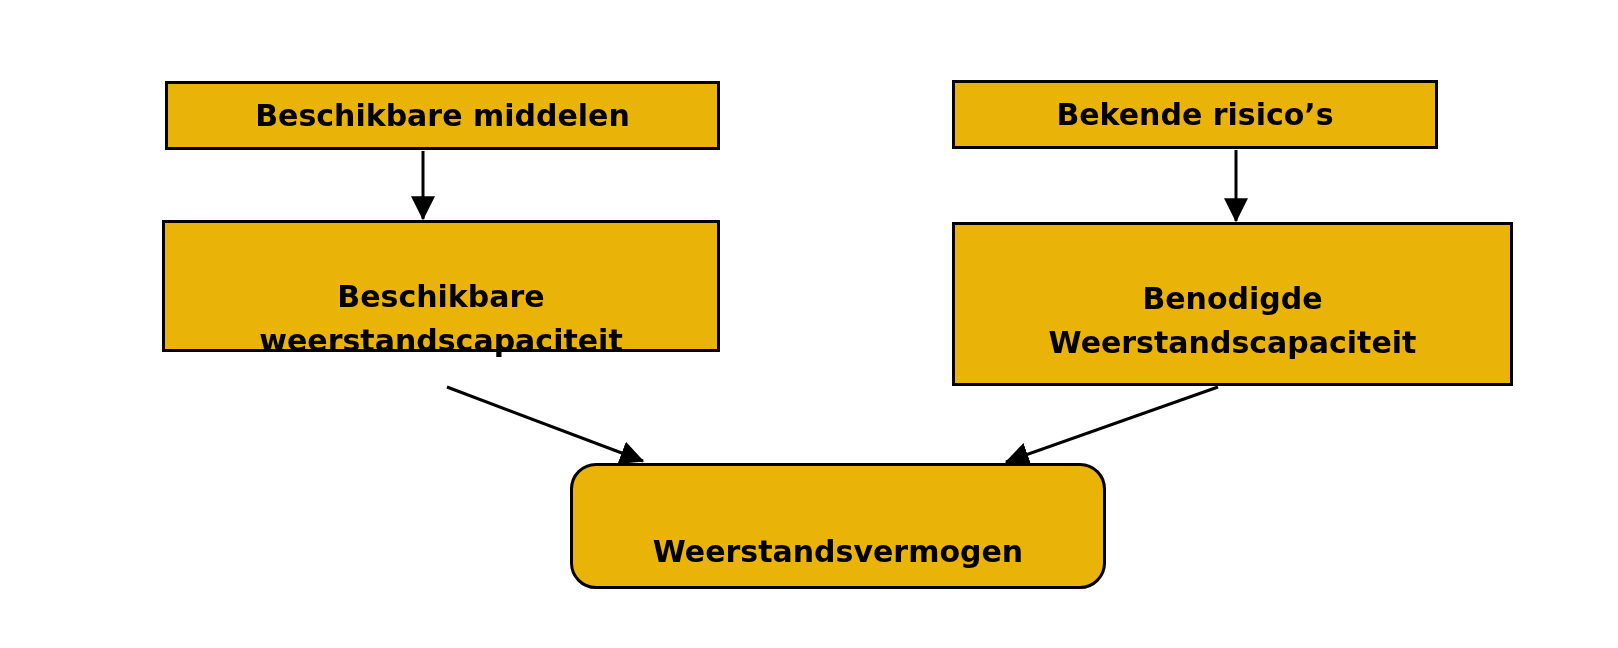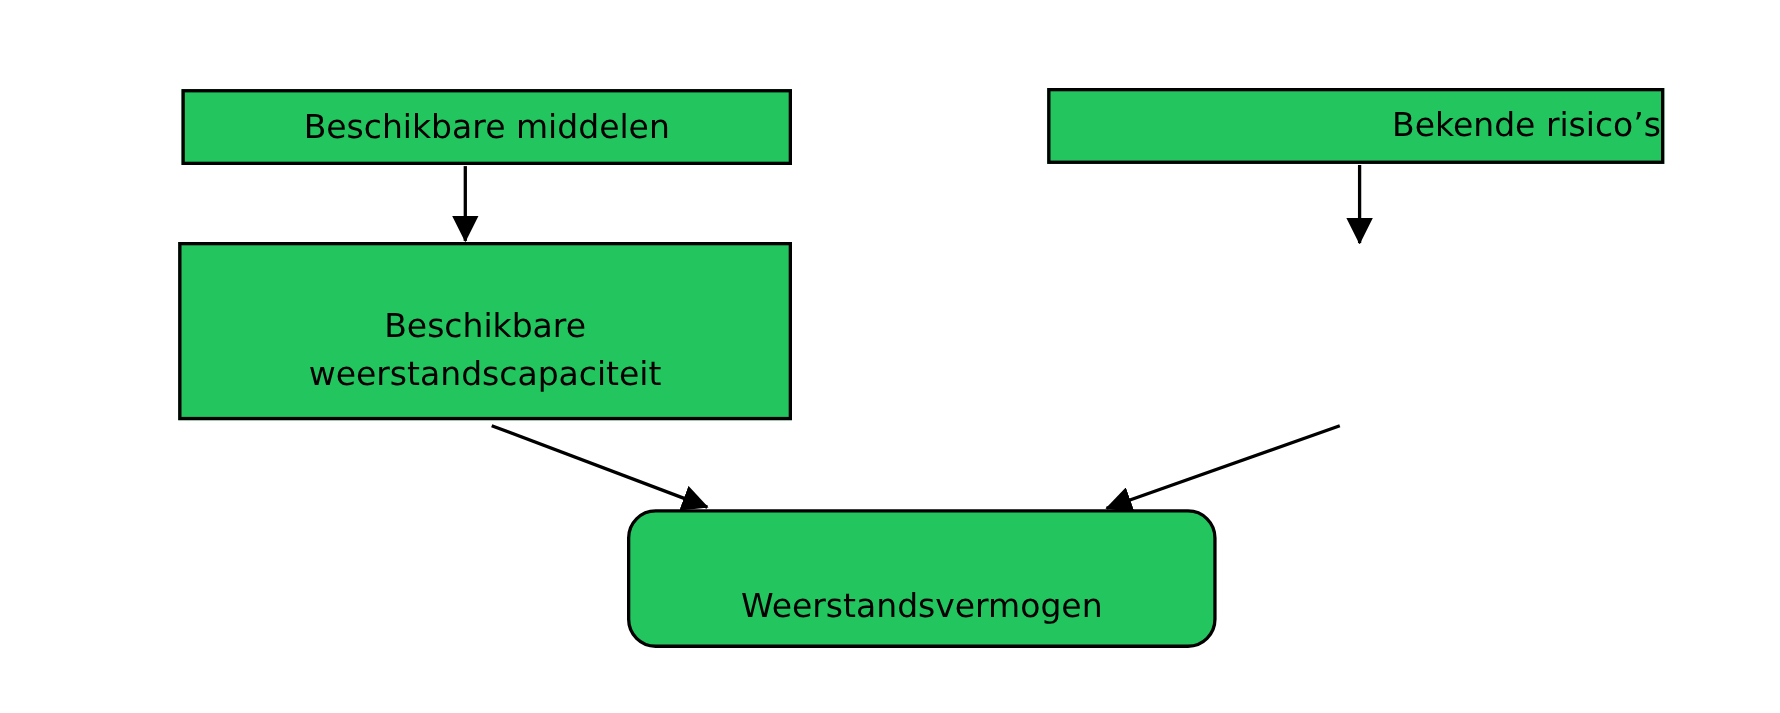--- a/index.html
+++ b/index.html
@@ -21,40 +21,41 @@
     left: 0;
     top: 0;
     width: 1618px;
     height: 648px;
     pointer-events: none;
   }
   .node {
     position: absolute;
     box-sizing: border-box;
     border: 3px solid #000000;
-    background: #22c55e;
+    background: #eab308;
     text-align: center;
     font-size: 30px;
     line-height: 44px;
     white-space: pre-line;
+    font-weight: bold;
   }
   .node.v-center {
     display: flex;
     align-items: center;
     justify-content: center;
   }
   .node.v-top {
     padding-top: 8px;
   }
   .node.v-top-loose {
     padding-top: 20px;
   }
   #node-top-left    { left: 165px; top:  81px; width: 555px; height: 69px; }
-  #node-top-right   { left: 952px; top:  80px; width: 561px; height: 69px; justify-content: flex-end; }
-  #node-mid-left    { left: 162px; top: 220px; width: 558px; height: 162px; }
+  #node-top-right   { left: 952px; top:  80px; width: 486px; height: 69px; }
+  #node-mid-left    { left: 162px; top: 220px; width: 558px; height: 132px; }
   #node-mid-right   { left: 952px; top: 222px; width: 561px; height: 164px; }
   #node-bottom      { left: 570px; top: 463px; width: 536px; height: 126px; border-radius: 26px; }
 </style>
 </head>
 <body>
 
 <div class="canvas">
 
   <svg class="arrow-layer" viewBox="0 0 1618 648" xmlns="http://www.w3.org/2000/svg">
     <defs>
@@ -74,18 +75,22 @@
 
   <div class="node v-center" id="node-top-right">
     <span>Bekende risico’s</span>
   </div>
 
   <div class="node v-top" id="node-mid-left">
     <span>Beschikbare
 weerstandscapaciteit</span>
   </div>
 
+  <div class="node v-top" id="node-mid-right">
+    <span>Benodigde
+Weerstandscapaciteit</span>
+  </div>
 
   <div class="node v-top-loose" id="node-bottom">
     <span>Weerstandsvermogen</span>
   </div>
 
 </div>
 
 </body></html>

